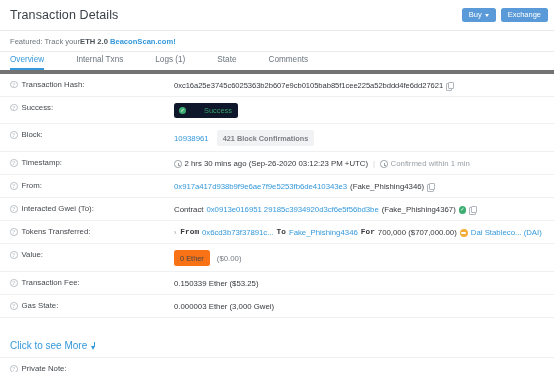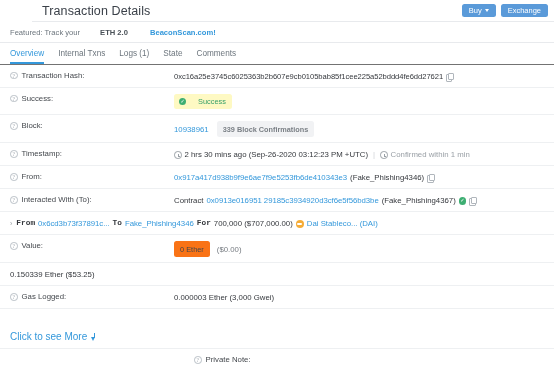--- a/index.html
+++ b/index.html
@@ -7,25 +7,24 @@
     margin: 0; padding: 0;
     width: 554px; height: 372px;
     background: #ffffff;
     font-family: "Liberation Sans", sans-serif;
     -webkit-font-smoothing: antialiased;
   }
   .page { width: 554px; height: 372px; position: relative; overflow: hidden; background:#fff; }
 
   
   .header {
-    height: 22px;
+    height: 31px;
     display: flex; align-items: center; justify-content: space-between;
     padding: 0 6px 0 10px;
     border-bottom: 1px solid #e8eaed;
-    margin-left: 32px;
   }
   .page-title {
     font-size: 12.5px; color: #3b4149; letter-spacing: .1px;
   }
   .header-actions { display:flex; align-items:center; gap:5px;padding-left:20px; }
   .btn-blue {
     background: #5a9ad9;
     color: #ffffff;
     font-size: 7.5px;
     border: none;
@@ -45,32 +44,31 @@
 
   
   .featured {
     height: 21px;
     display:flex; align-items:center;
     padding: 0 10px;
     font-size: 7.6px;
     color: #6c757d;
     border-bottom: 1px solid #e8eaed;
     white-space: nowrap;
-    gap: 20px;
   }
   .featured b { color:#495057; font-weight: bold; }
   .featured .link { color:#3498db; font-weight:bold; margin-left:2px; }
 
   
   .tabs {
     height: 22px;
     display:flex; align-items:flex-end;
     padding: 0 10px;
-    gap: 14px;
-    border-bottom: 1px solid #737373;
+    gap: 32px;
+    border-bottom: 4px solid #737373;
     background:#fff;
   }
   .tab {
     font-size: 8.2px;
     color: #6c757d;
     padding-bottom: 4px;
     border-bottom: 2px solid transparent;
     line-height: 1;
     white-space: nowrap;
   }
@@ -78,21 +76,20 @@
 
   
   .rows { padding: 0; }
   .row {
     display:flex; align-items:flex-start;
     min-height: 22.6px;
     padding: 6px 12px 5px 10px;
     border-bottom: 1px solid #eef0f2;
     font-size: 7.8px;
     color: #35383d;
-    justify-content: center;
   }
   .row:last-child { border-bottom:none; }
   .label {
     width: 164px; flex:0 0 164px;
     display:flex; align-items:center; gap:4px;
     color:#44484d;
     font-size: 7.8px;
   }
   .qmark {
     width: 7.5px; height:7.5px; flex:0 0 7.5px;
@@ -124,22 +121,22 @@
     position:relative; width:7px; height:8px; flex:0 0 7px; display:inline-block;
   }
   .copy-ico:before, .copy-ico:after{
     content:""; position:absolute; border:0.7px solid #b0b6bc; border-radius:1px;
   }
   .copy-ico:before{ left:0; top:1.6px; width:4.4px; height:5.6px; background:#fff; }
   .copy-ico:after{ left:1.8px; top:0; width:4.4px; height:5.6px; background:#fff; }
 
   
   .badge-success {
-    display:inline-flex; align-items:center; gap:12px;
-    background:#fef9c3; color:#37a06a;
+    display:inline-flex; align-items:center; gap:18px;
+    background:#0f172a; color:#37a06a;
     border-radius:2.5px;
     padding:2.2px 6px 2.2px 5px;
     font-size:7.4px;
   }
   .check-circle {
     width:7px;height:7px;border-radius:50%;
     background:#3dae72; color:#fff;
     font-size:5px; line-height:7px; text-align:center;
     display:inline-block;
   }
@@ -258,21 +255,21 @@
       </div>
     </div>
 
     <div class="row">
       <div class="label">
         <span class="qmark">?</span>
         <span>Block:</span>
       </div>
       <div class="value">
         <a class="link" href="#">10938961</a>
-        <span class="badge-grey" style="margin-left:5px;">339 Block Confirmations</span>
+        <span class="badge-grey" style="margin-left:5px;">421 Block Confirmations</span>
       </div>
     </div>
 
     <div class="row">
       <div class="label">
         <span class="qmark">?</span>
         <span>Timestamp:</span>
       </div>
       <div class="value">
         <span class="clock"></span>
@@ -291,32 +288,36 @@
       <div class="value">
         <a class="link mono" href="#">0x917a417d938b9f9e6ae7f9e5253fb6de410343e3</a>
         <span>(Fake_Phishing4346)</span>
         <span class="copy-ico"></span>
       </div>
     </div>
 
     <div class="row">
       <div class="label">
         <span class="qmark">?</span>
-        <span>Interacted With (To):</span>
+        <span>Interacted Gwei (To):</span>
       </div>
       <div class="value">
         <span>Contract</span>
         <a class="link mono" href="#">0x0913e016951 29185c3934920d3cf6e5f56bd3be</a>
         <span>(Fake_Phishing4367)</span>
         <span class="green-check-sm">✓</span>
         <span class="copy-ico"></span>
       </div>
     </div>
 
     <div class="row">
+      <div class="label">
+        <span class="qmark">?</span>
+        <span>Tokens Transferred:</span>
+      </div>
       <div class="value">
         <span class="arrow-right">›</span>
         <span class="strong">From</span>
         <a class="link mono" href="#">0x6cd3b73f37891c...</a>
         <span class="strong">To</span>
         <a class="link" href="#">Fake_Phishing4346</a>
         <span class="strong">For</span>
         <span>700,000 ($707,000.00)</span>
         <span class="token-ico"></span>
         <a class="link" href="#">Dai Stableco... (DAI)</a>
@@ -328,29 +329,33 @@
         <span class="qmark">?</span>
         <span>Value:</span>
       </div>
       <div class="value">
         <span class="badge-value">0 Ether</span>
         <span class="muted" style="margin-left:4px;">($0.00)</span>
       </div>
     </div>
 
     <div class="row">
+      <div class="label">
+        <span class="qmark">?</span>
+        <span>Transaction Fee:</span>
+      </div>
       <div class="value">
         <span>0.150339 Ether ($53.25)</span>
       </div>
     </div>
 
     <div class="row">
       <div class="label">
         <span class="qmark">?</span>
-        <span>Gas Logged:</span>
+        <span>Gas State:</span>
       </div>
       <div class="value">
         <span>0.000003 Ether (3,000 Gwei)</span>
       </div>
     </div>
 
     <div class="seemore">
       <span>Click to see More</span>
       <span class="arrow-dn-stem"></span>
     </div>

